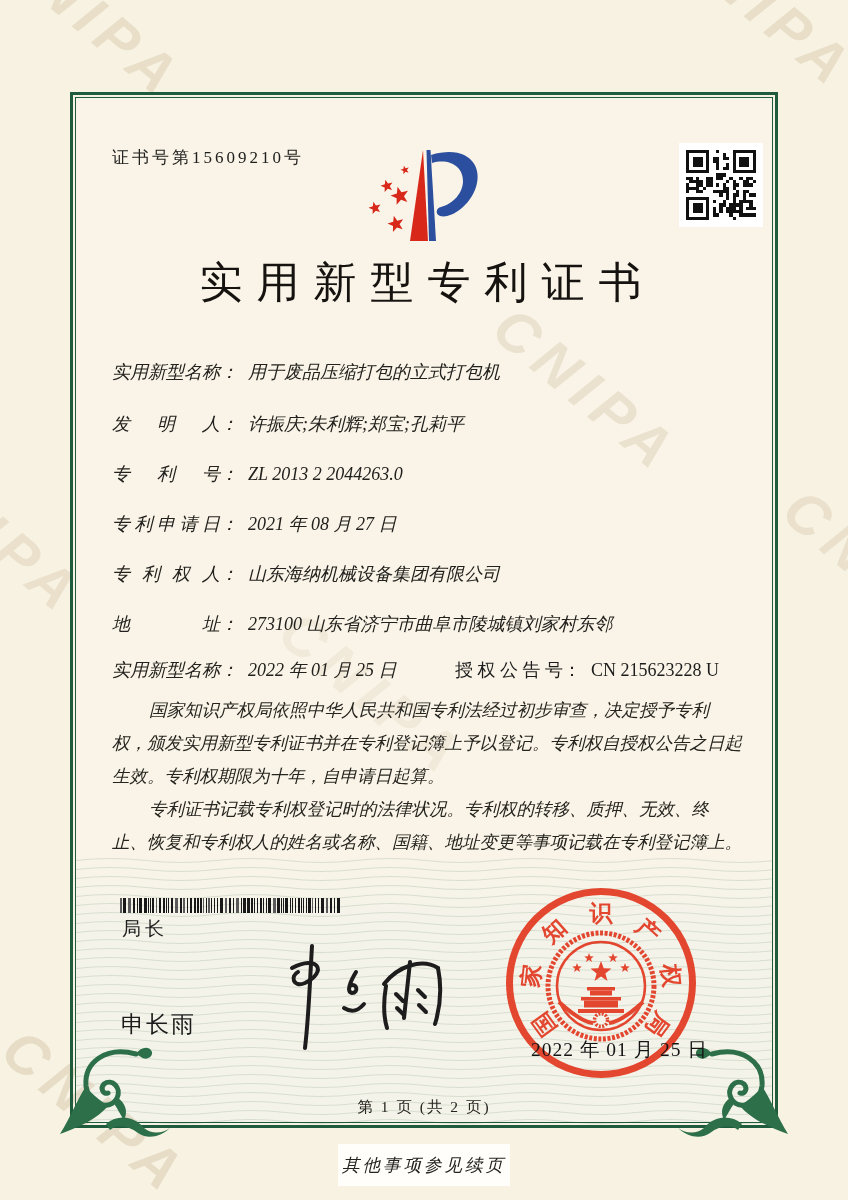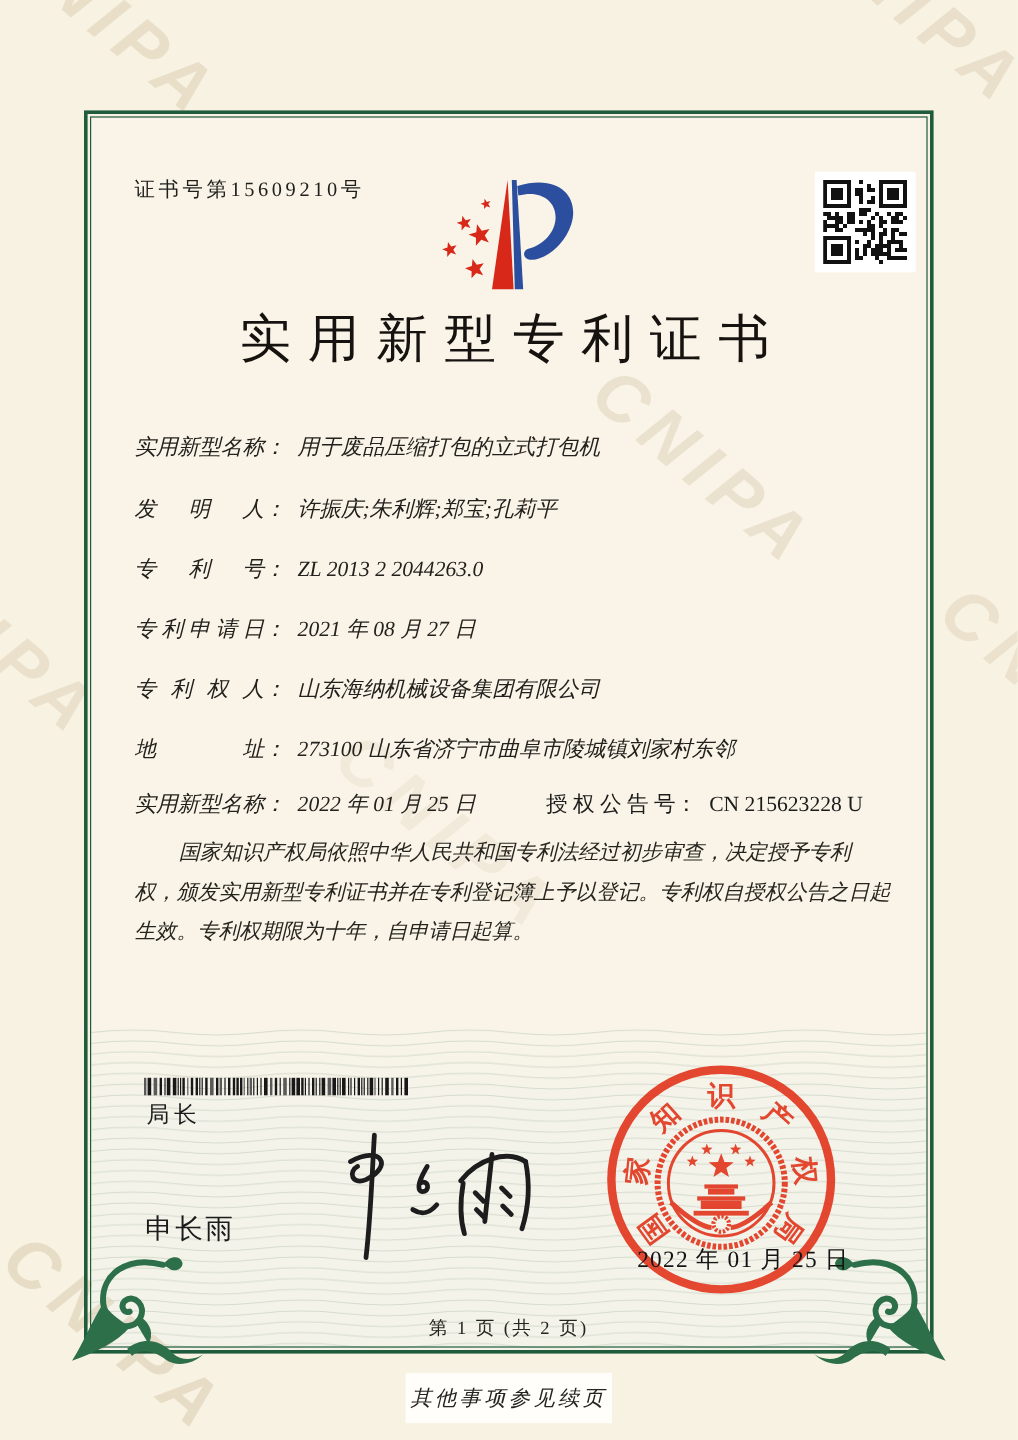--- a/index.html
+++ b/index.html
@@ -317,20 +317,21 @@
 </div>
 <div class="field-row" style="top:658px">
   <span class="flabel">实用新型名称</span><span>：</span><span class="fvalue">2022 年 01 月 25 日</span>
 </div>
 <div class="grant-pub">
   <span class="flabel">授权公告号</span><span>：</span><span class="fvalue">CN 215623228 U</span>
 </div>
 
 <div class="paras">
   <p>国家知识产权局依照中华人民共和国专利法经过初步审查，决定授予专利权，颁发实用新型专利证书并在专利登记簿上予以登记。专利权自授权公告之日起生效。专利权期限为十年，自申请日起算。</p>
+  <p>专利证书记载专利权登记时的法律状况。专利权的转移、质押、无效、终止、恢复和专利权人的姓名或名称、国籍、地址变更等事项记载在专利登记簿上。</p>
 </div>
 
 <svg class="barcode" id="barcode" width="224" height="15">
     <rect x="0" y="0" width="2" height="15" fill="#5a5a5a"></rect>
     <rect x="3" y="0" width="3" height="15" fill="#181818"></rect>
     <rect x="8" y="0" width="3" height="15" fill="#5a5a5a"></rect>
     <rect x="13" y="0" width="2" height="15" fill="#181818"></rect>
     <rect x="17" y="0" width="1" height="15" fill="#181818"></rect>
     <rect x="19" y="0" width="3" height="15" fill="#181818"></rect>
     <rect x="24" y="0" width="3" height="15" fill="#181818"></rect>

